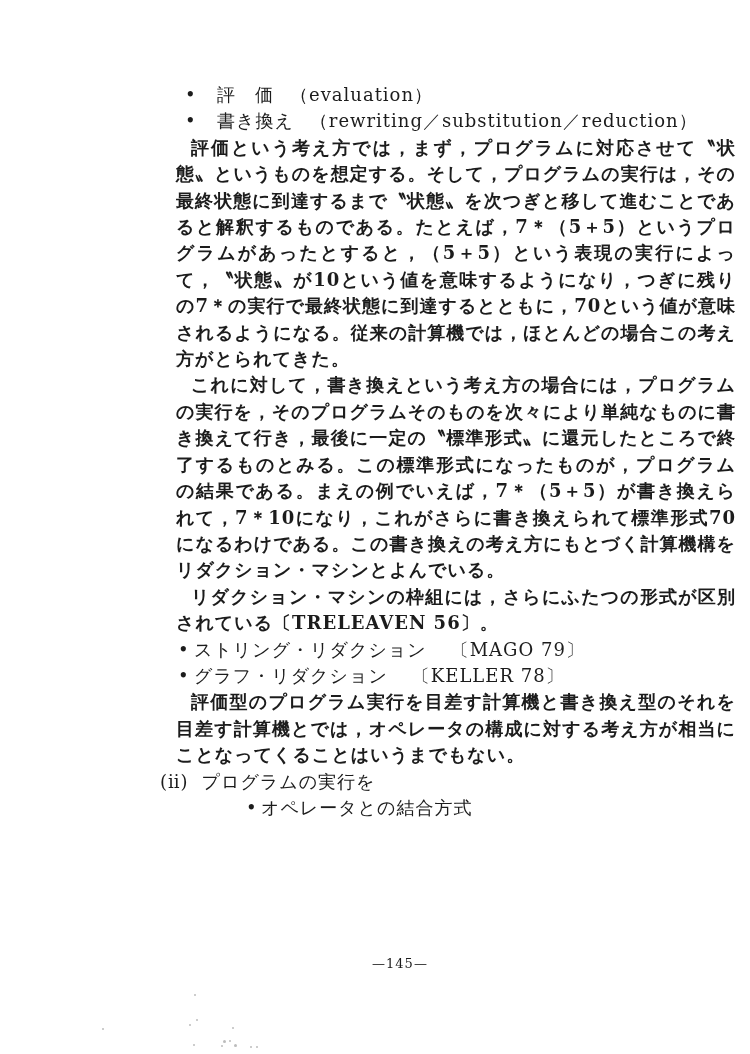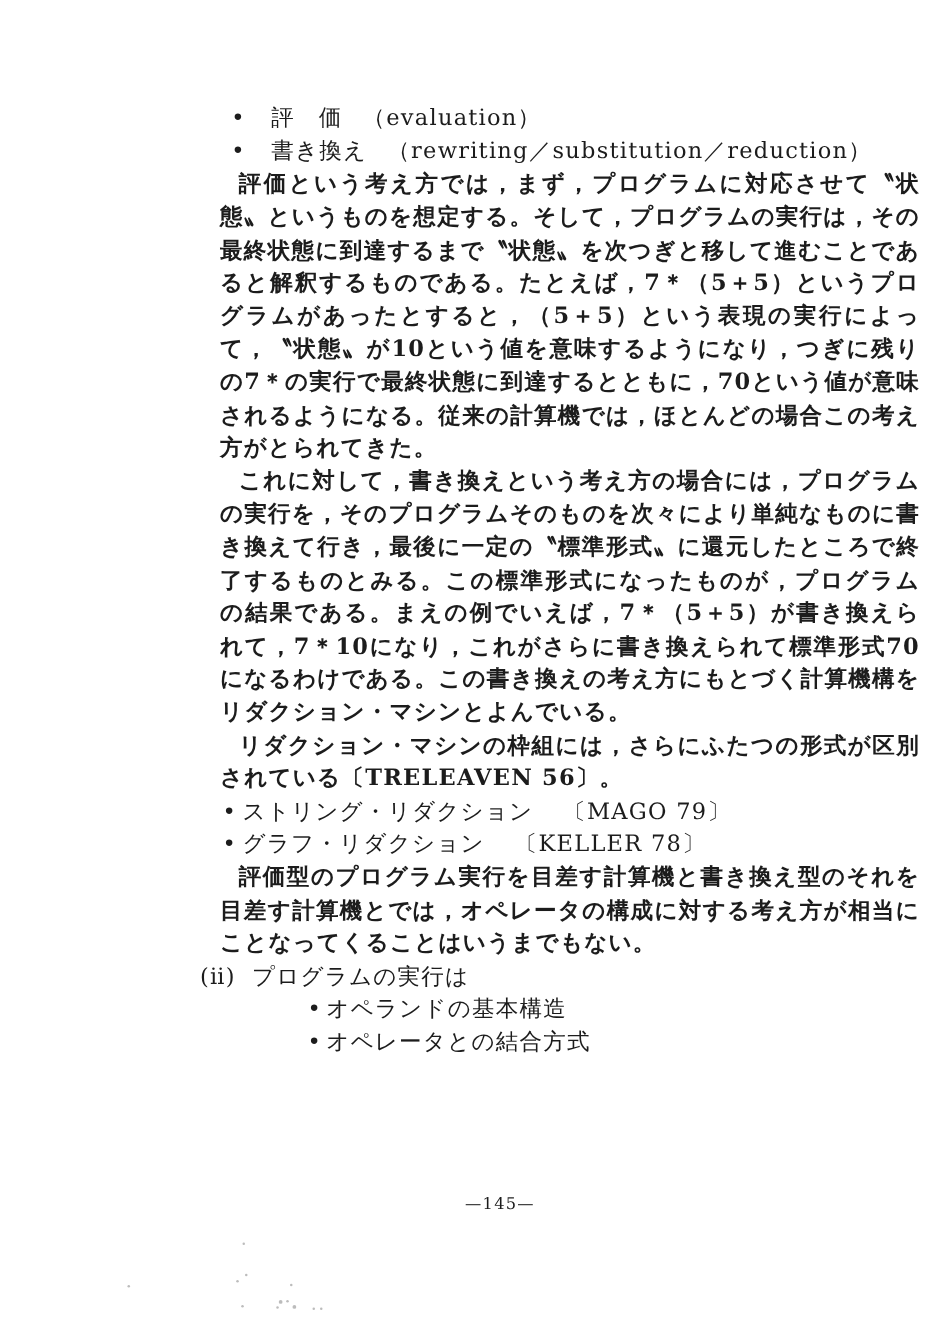--- a/index.html
+++ b/index.html
@@ -96,27 +96,24 @@
     <span class="marker">•</span><span class="label">ストリング・リダクション</span><span class="annotation">〔MAGO 79〕</span>
   </div>
 
   <div class="bullet-row bullet-mid">
     <span class="marker">•</span><span class="label">グラフ・リダクション</span><span class="annotation">〔KELLER 78〕</span>
   </div>
 
   <p class="body-para">評価型のプログラム実行を目差す計算機と書き換え型のそれを目差す計算機とでは，オペレータの構成に対する考え方が相当にことなってくることはいうまでもない。</p>
 
   <div class="section-heading">
-    <span class="sec-marker">(ⅱ)</span><span class="sec-title">プログラムの実行は</span>
+    <span class="sec-marker">(ⅱ)</span><span class="sec-title">プログラムの実行を</span>
   </div>
 
 
-  <div class="bullet-row bullet-sub">
-    <span class="marker">•</span><span class="label">オペランドの基本構造</span>
-  </div>
 
   <div class="bullet-row bullet-sub">
     <span class="marker">•</span><span class="label">オペレータとの結合方式</span>
   </div>
 
 
 </div>
 
 <div class="page-number">—145—</div>
 

